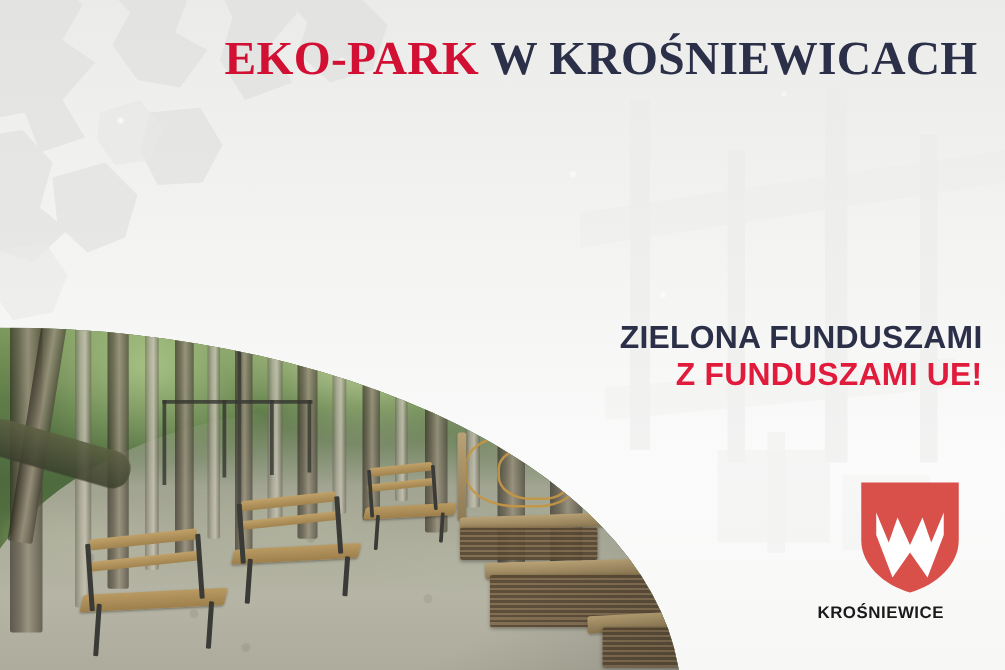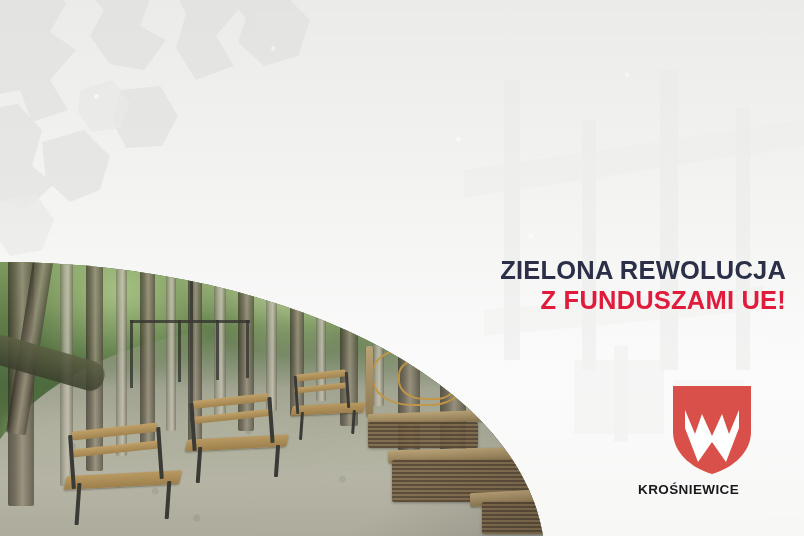--- a/index.html
+++ b/index.html
@@ -208,21 +208,21 @@
     background: linear-gradient(to bottom, rgba(55,55,52,.9), rgba(70,70,66,.75));
   }
   .pergola-bar {
     position: absolute;
     background: rgba(52,52,48,.8);
   }
 
   
   .logo {
     position: absolute;
-    right: 16px;
+    right: 0;
     top: 384px;
     width: 152px;
     text-align: center;
   }
   .shield-svg { display: block; margin: 0 auto; }
   .logo-name {
     margin-top: 6px;
     font-size: 13.5px;
     font-weight: bold;
     letter-spacing: .4px;
@@ -272,23 +272,26 @@
       <path d="M0 110 L340 60 L340 86 L0 138 Z" opacity=".75"></path>
       <path d="M20 250 L300 226 L300 250 L20 276 Z" opacity=".6"></path>
       <rect x="110" y="300" width="90" height="74" opacity=".7"></rect>
       <rect x="150" y="286" width="14" height="96" opacity=".85"></rect>
       <rect x="210" y="320" width="70" height="60" opacity=".55"></rect>
     </g>
   </svg>
 
   <div class="bg-grain"></div>
 
+  <div class="headline">
+    <span class="hl-red">EKO-PARK</span><span class="hl-dark"> W KROŚNIEWICACH</span>
+  </div>
 
   <div class="subtitle">
-    <span class="sub-line1">ZIELONA REWOLUCJA</span>
+    <span class="sub-line1">ZIELONA FUNDUSZAMI</span>
     <span class="sub-line2">Z FUNDUSZAMI UE!</span>
   </div>
 
   <div class="photo-wrap">
     <div class="photo">
       <div class="layer-canopy"></div>
       <div class="layer-under"></div>
 
       <div class="path"></div>
       <div class="path-speckle"></div>

